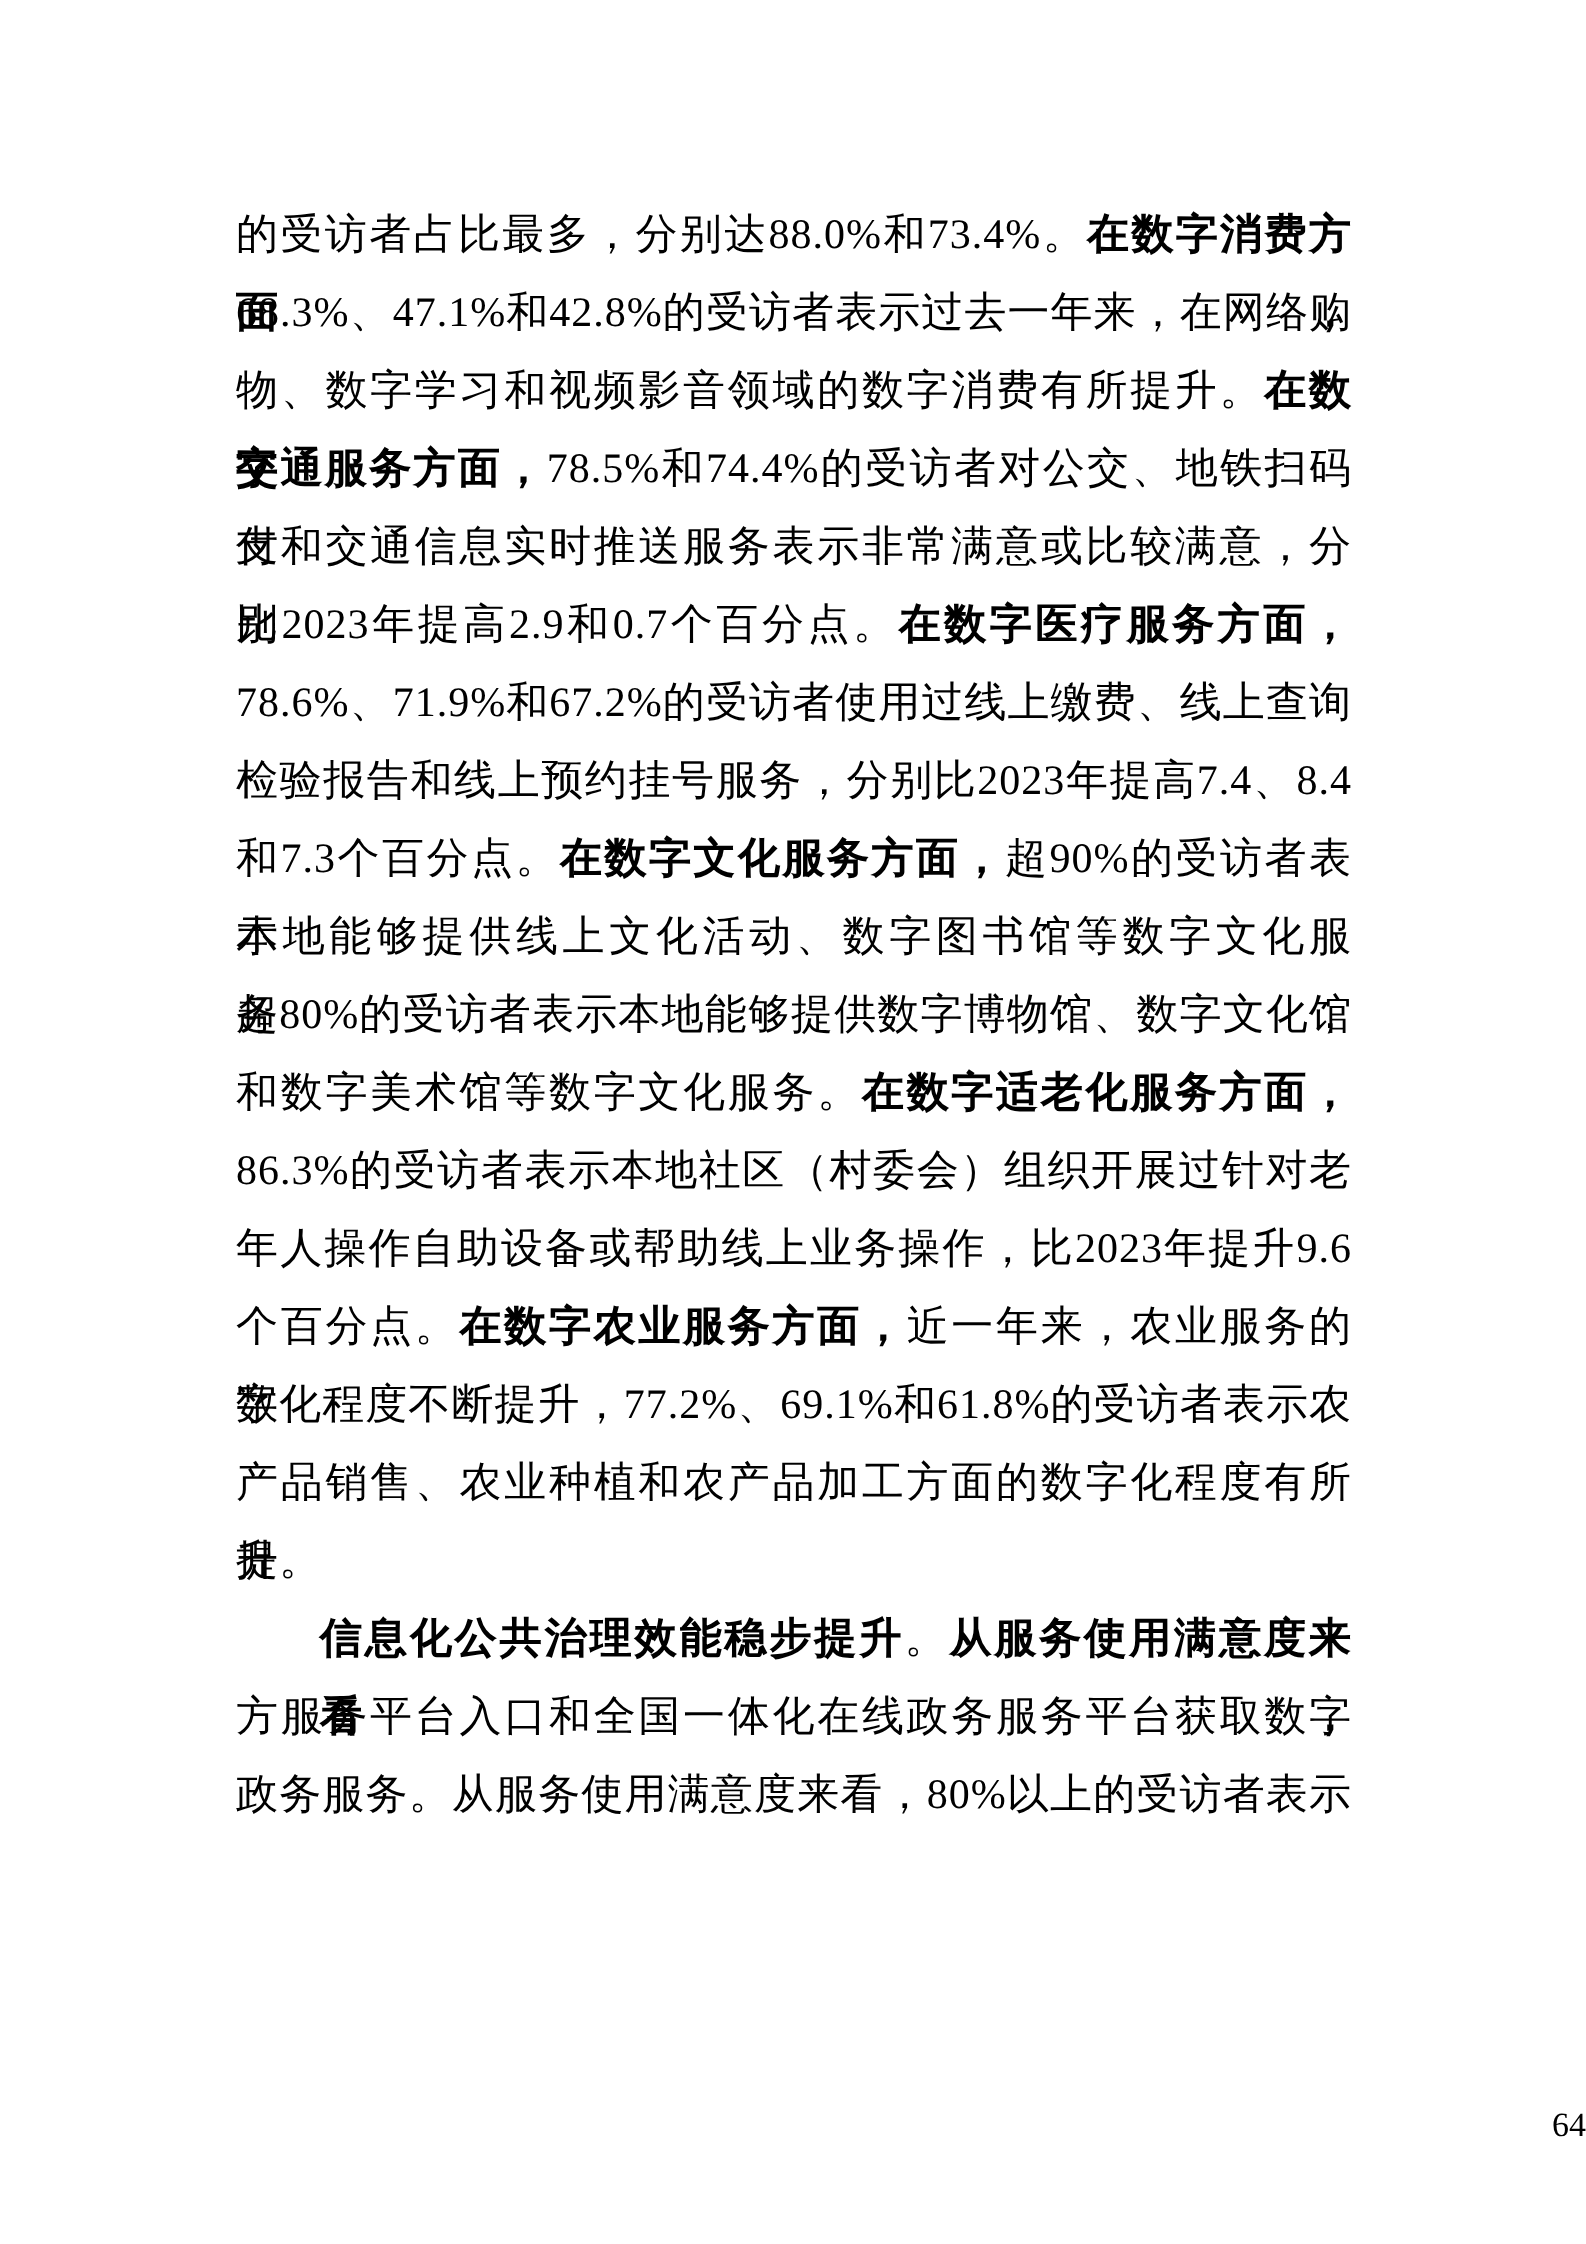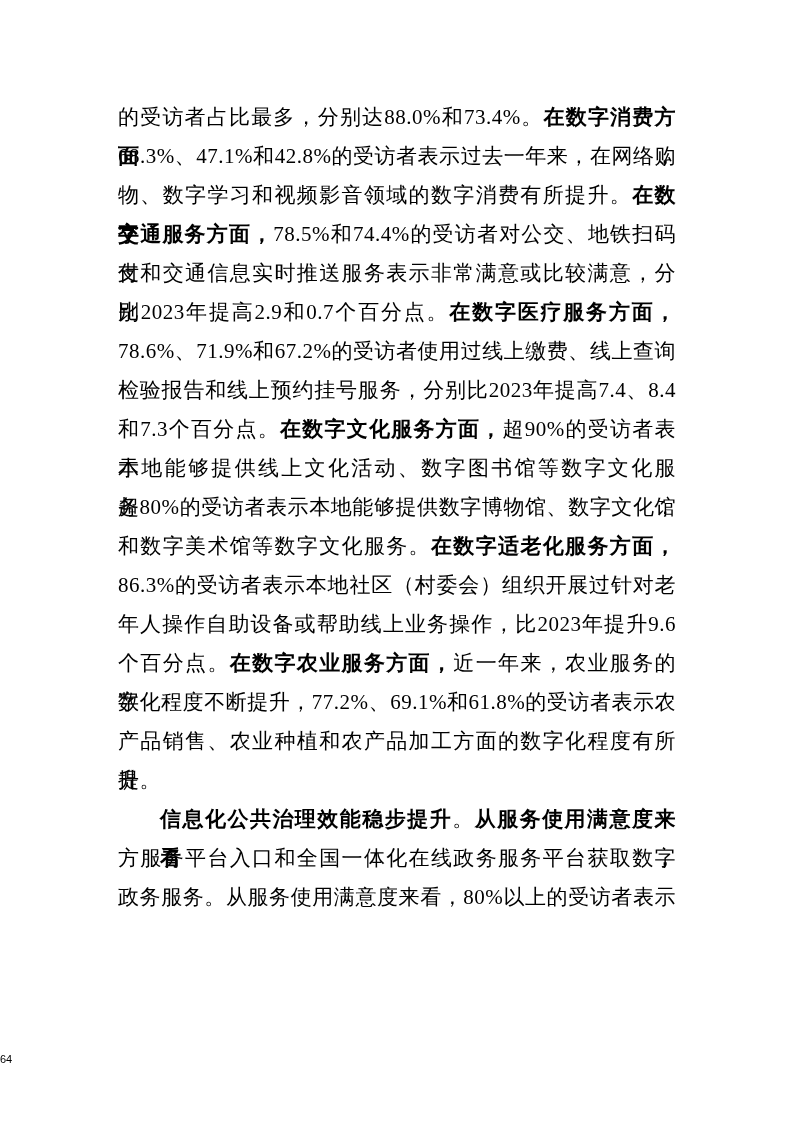--- a/index.html
+++ b/index.html
@@ -41,23 +41,23 @@
     font-weight: normal;
   }
   .seg.bold {
     font-weight: bold;
   }
   .page-number {
     position: absolute;
     left: 0;
     top: 1053px;
     width: 100%;
-    text-align: left;
-    font-size: 11px;
-    font-family: Liberation Sans, sans-serif;
+    text-align: right;
+    font-size: 17px;
+    font-family: Liberation Serif, serif;
     color: #000000;
   }
 </style>
 </head>
 <body>
 
 <div class="page">
   <div class="text-block" id="text-block">
       <div class="line"><span class="seg">的受访者占比最多，分别达88.0%和73.4%。</span><span class="seg bold">在数字消费方面，</span></div>
       <div class="line"><span class="seg">68.3%、47.1%和42.8%的受访者表示过去一年来，在网络购</span></div>

